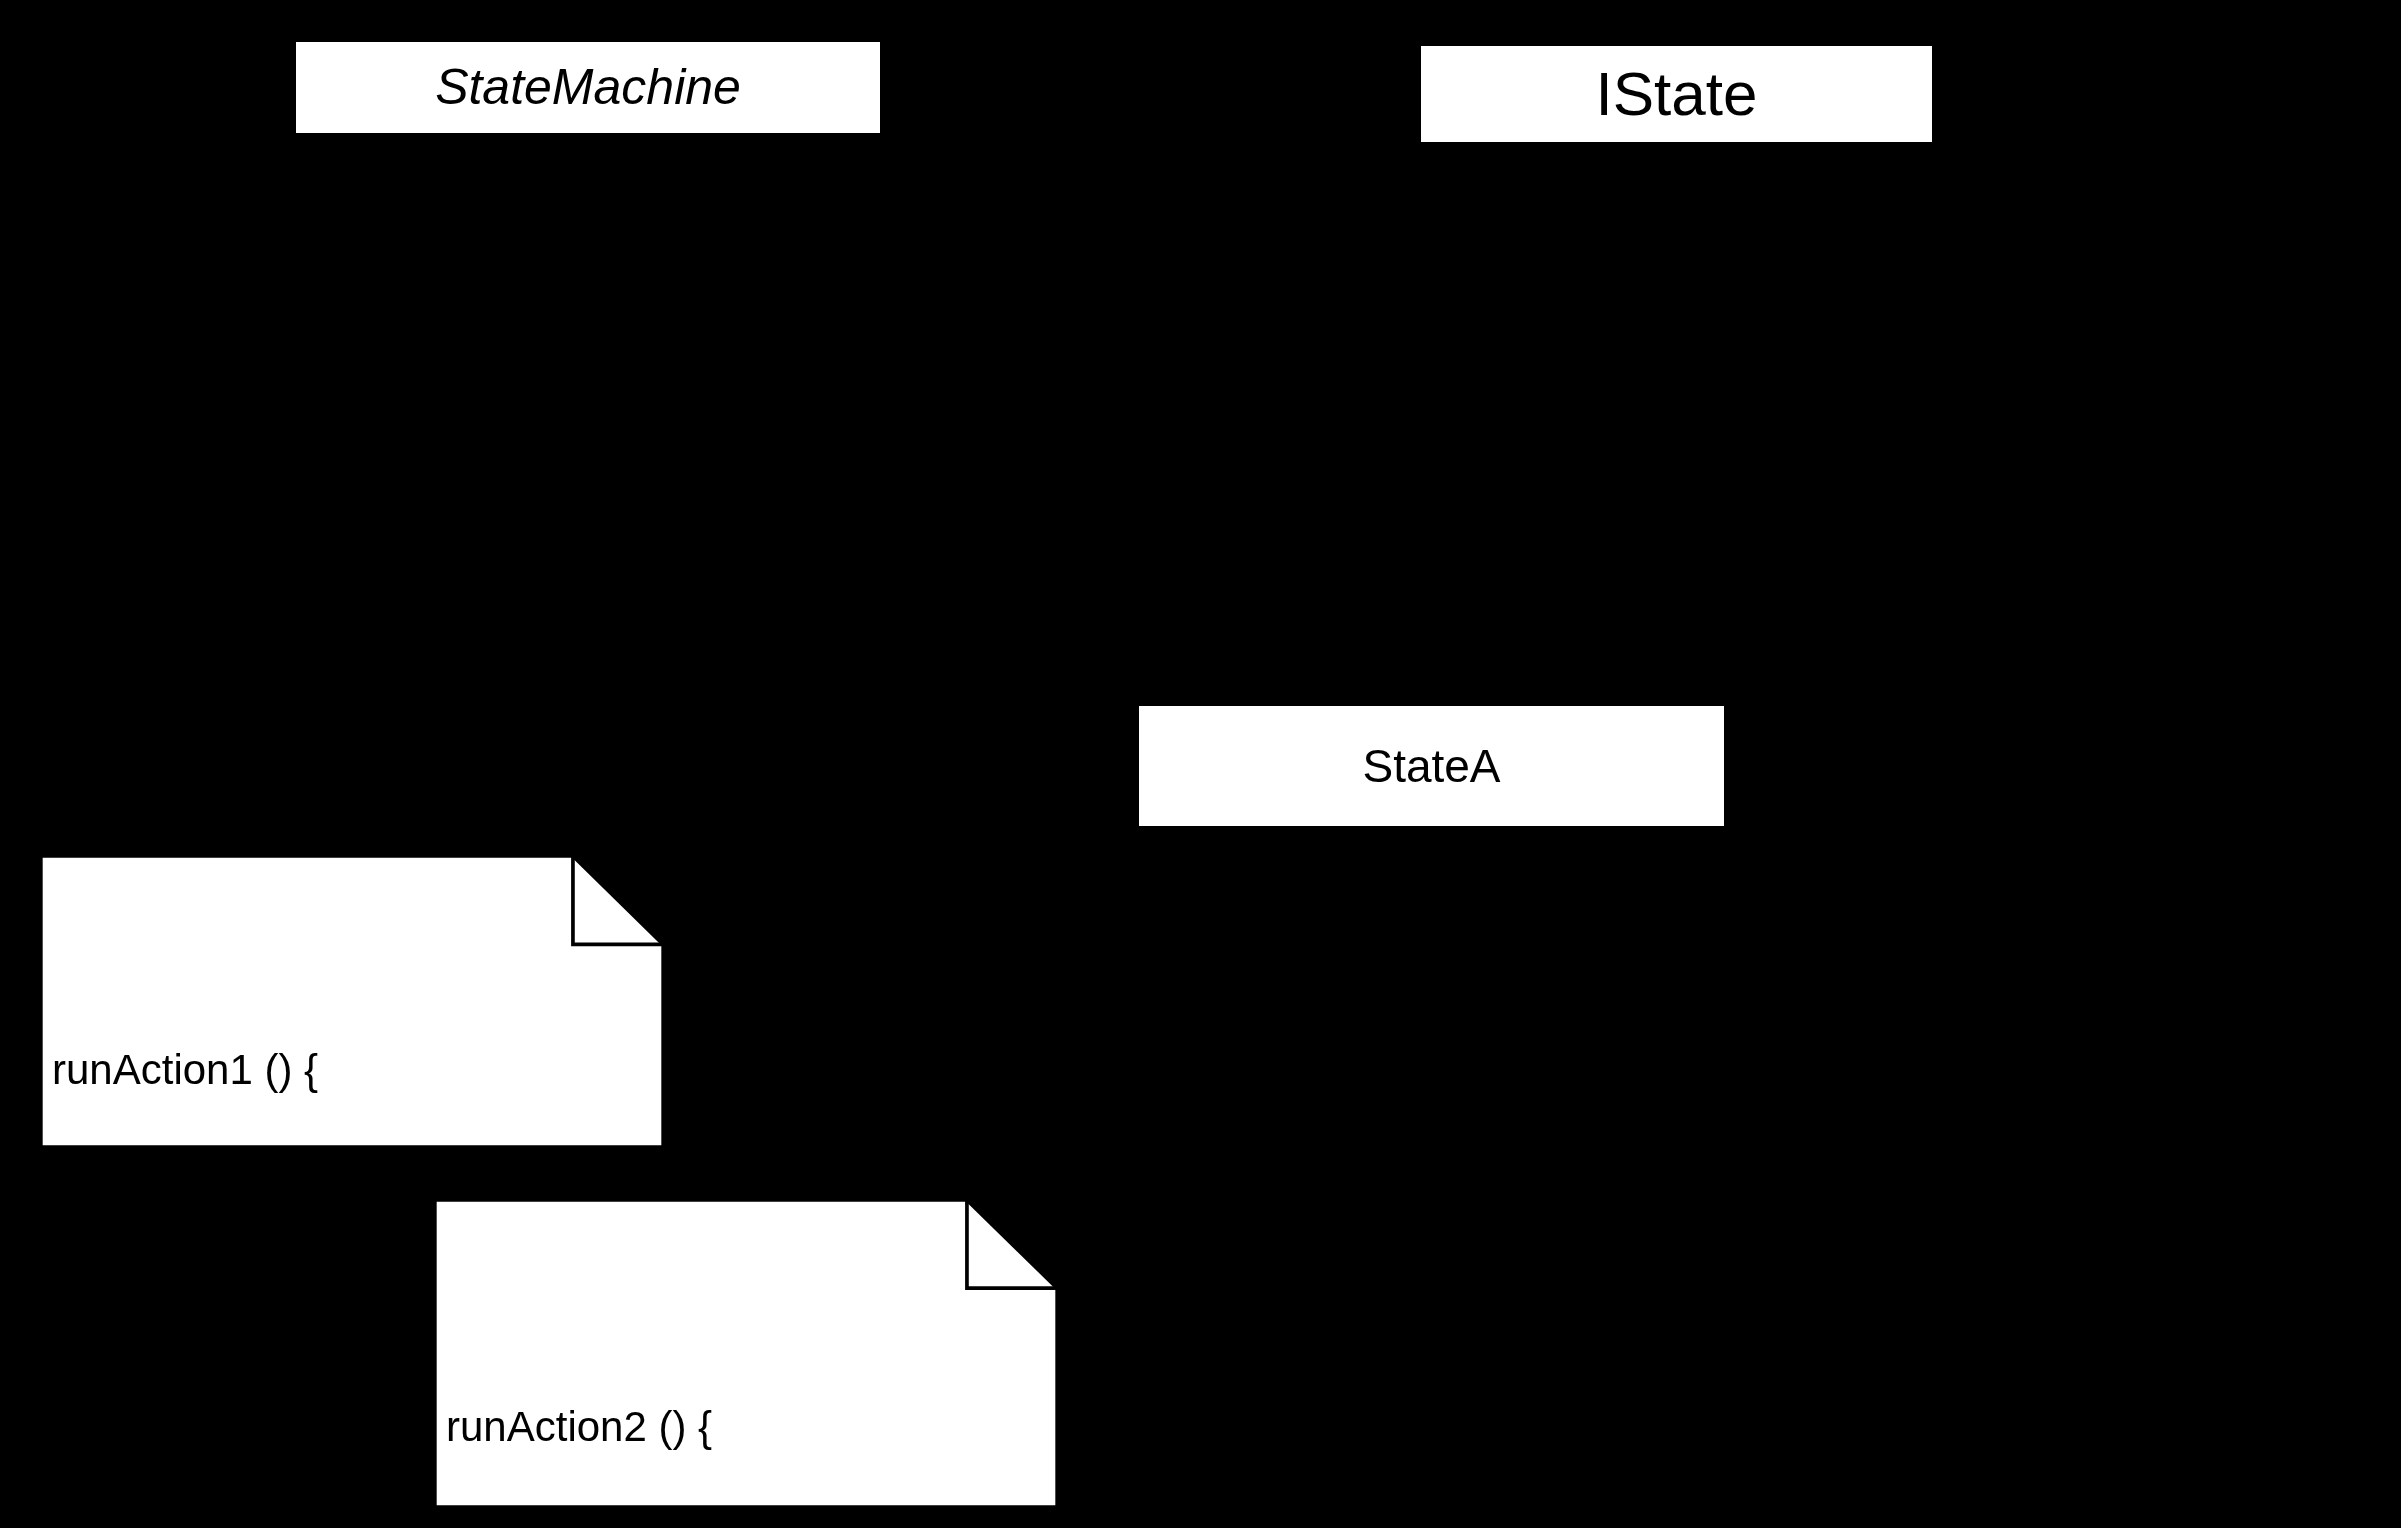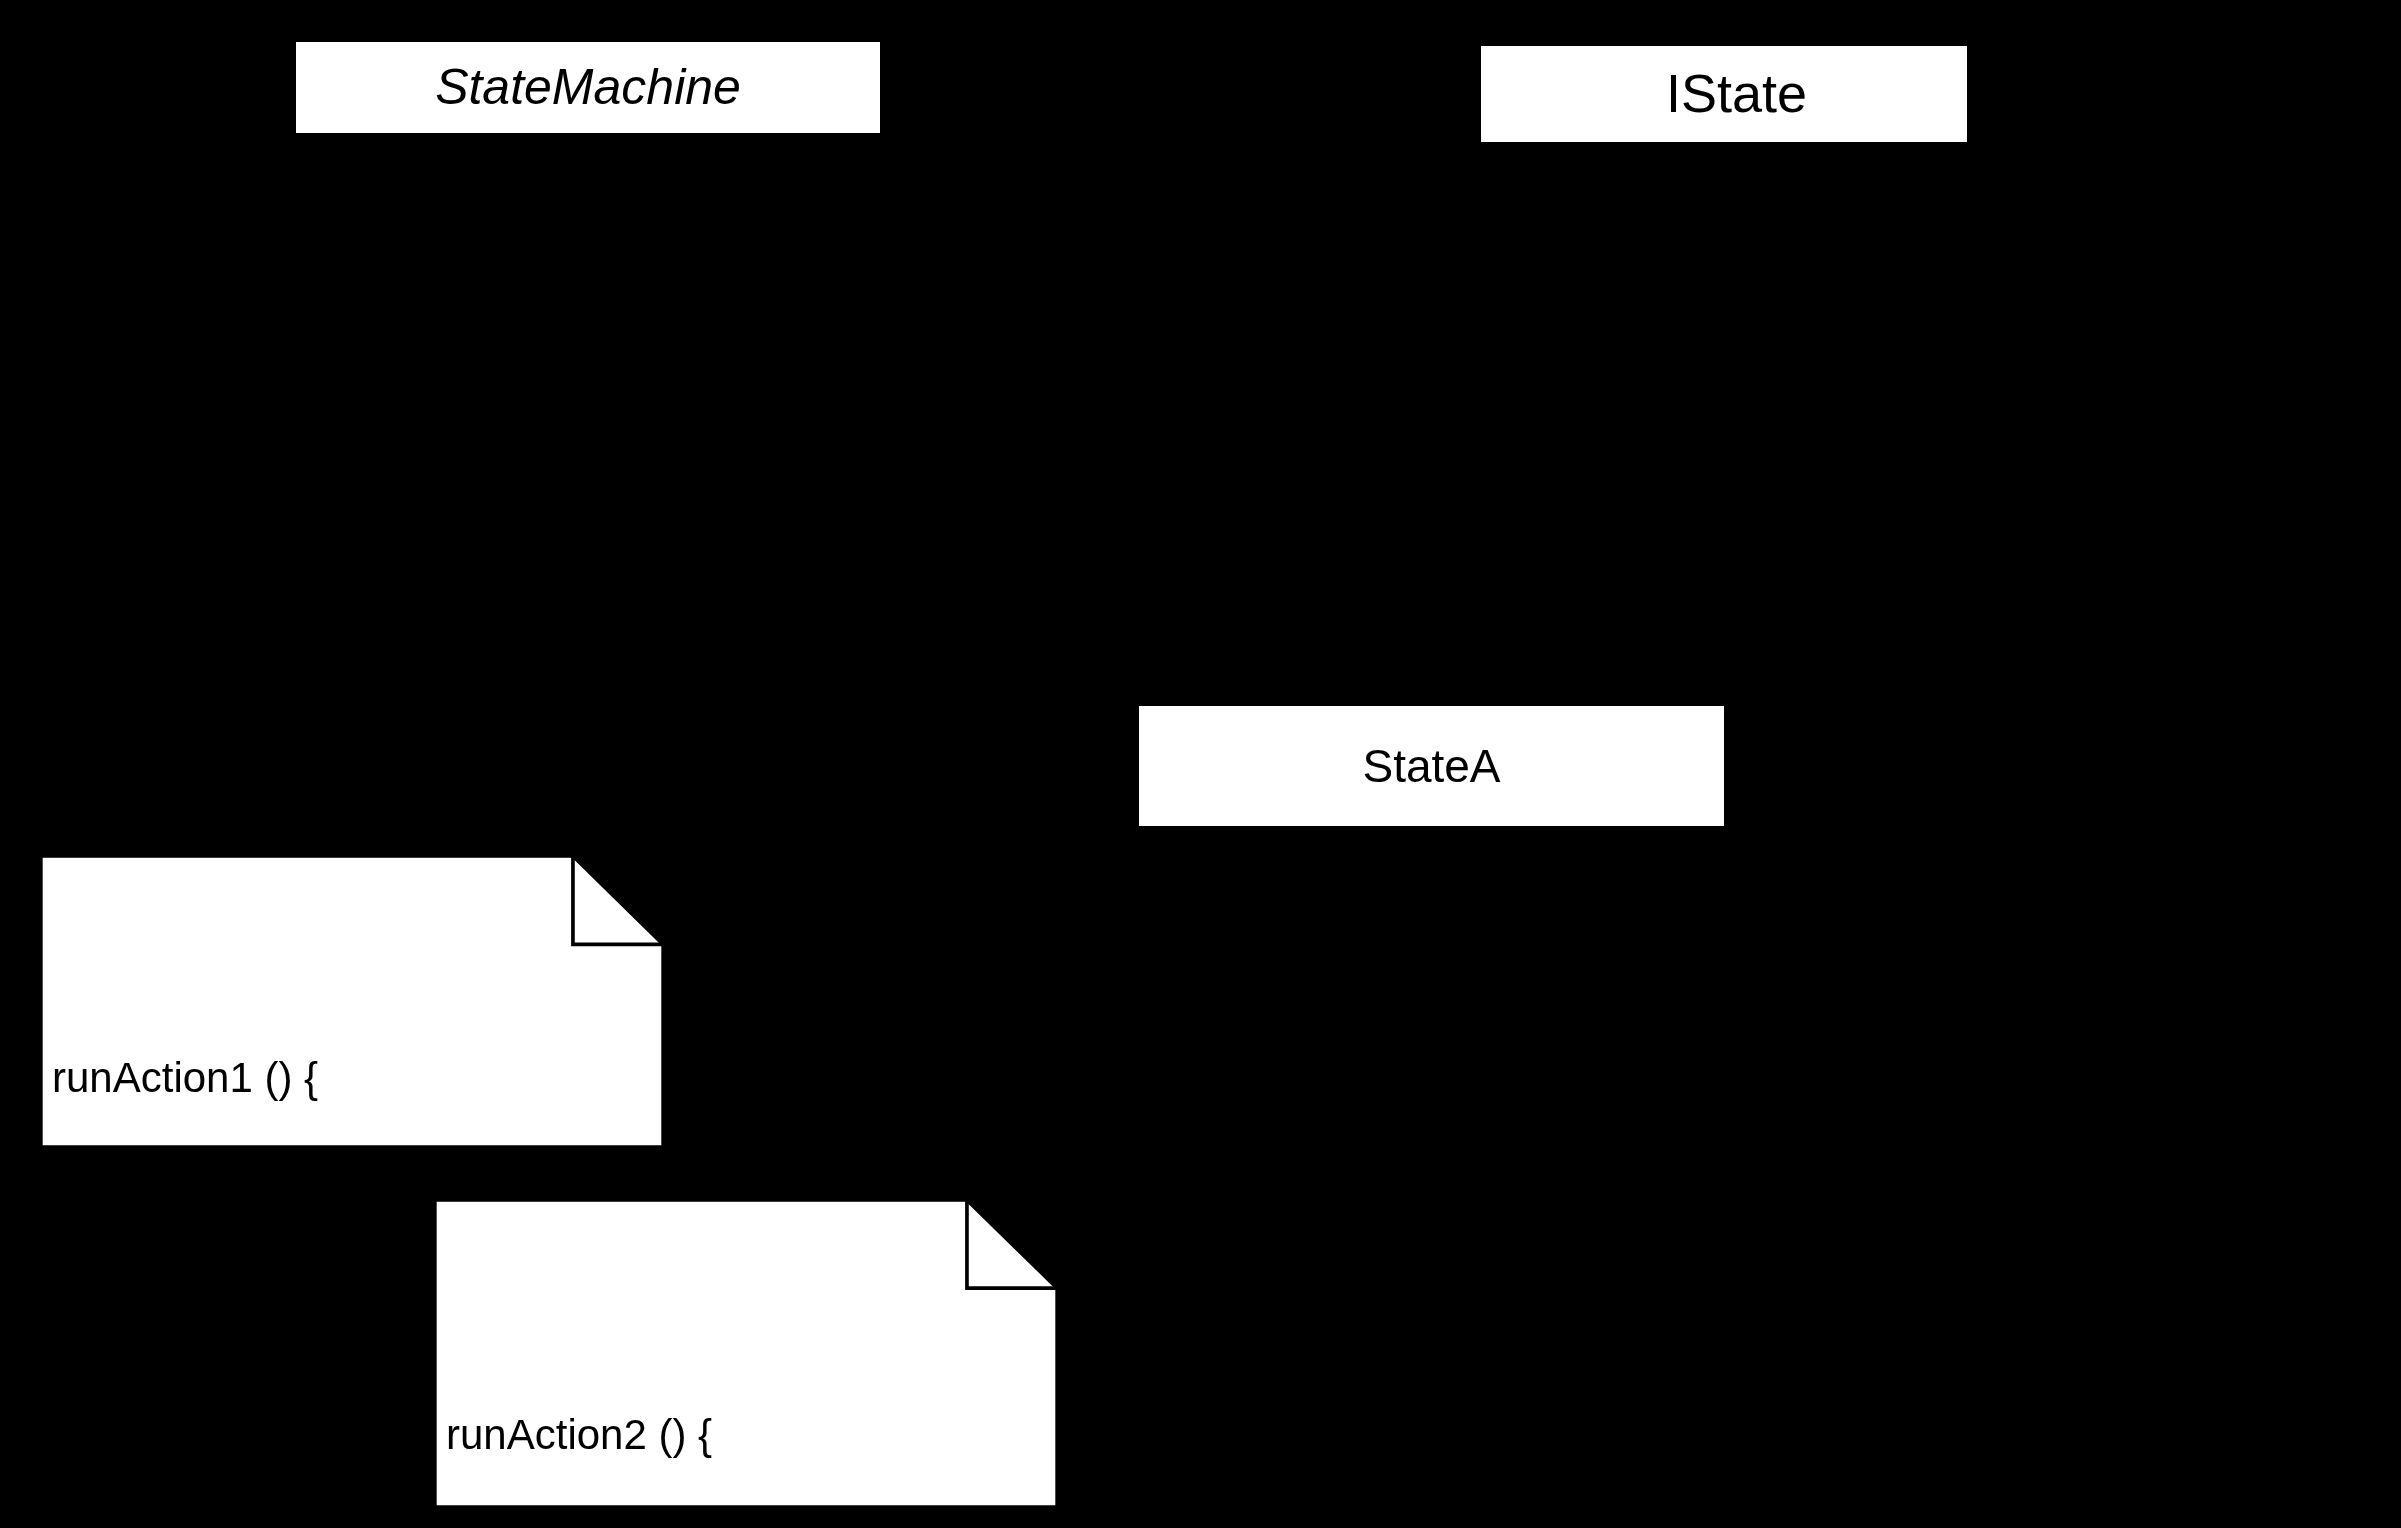--- a/index.html
+++ b/index.html
@@ -41,25 +41,25 @@
   }
 
   #box-statemachine {
     left: 295px;
     top: 41px;
     width: 586px;
     height: 93px;
     font-size: 50px;
   }
   #box-istate {
-    left: 1480px;
+    left: 1420px;
     top: 45px;
     width: 513px;
     height: 98px;
-    font-size: 54px;
+    font-size: 62px;
     align-items: center;
   }
   #box-statea {
     left: 1138px;
     top: 705px;
     width: 587px;
     height: 122px;
     font-size: 46px;
     justify-content: center;
   }
@@ -88,21 +88,20 @@
     left: 0;
     color: #000000;
     font-size: 42px;
     line-height: 1.22;
     white-space: pre;
     z-index: 2;
   }
   .note-line {
     display: block;
     white-space: pre;
-    margin-top: 8px;
   }
 
   #note-1 {
     left: 39px;
     top: 854px;
     width: 626px;
     height: 295px;
   }
   #note-1 .note-text {
     top: 88px;

